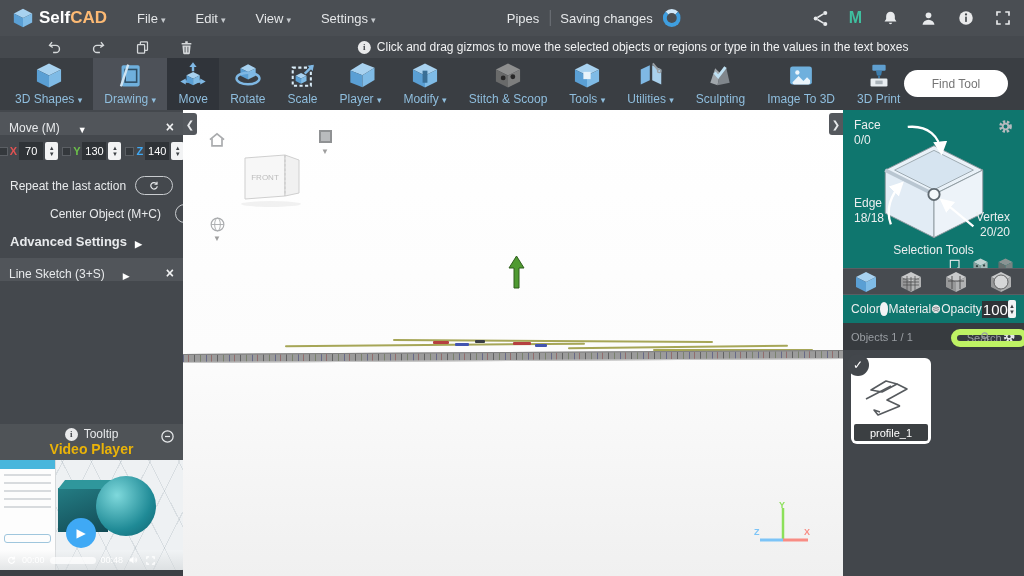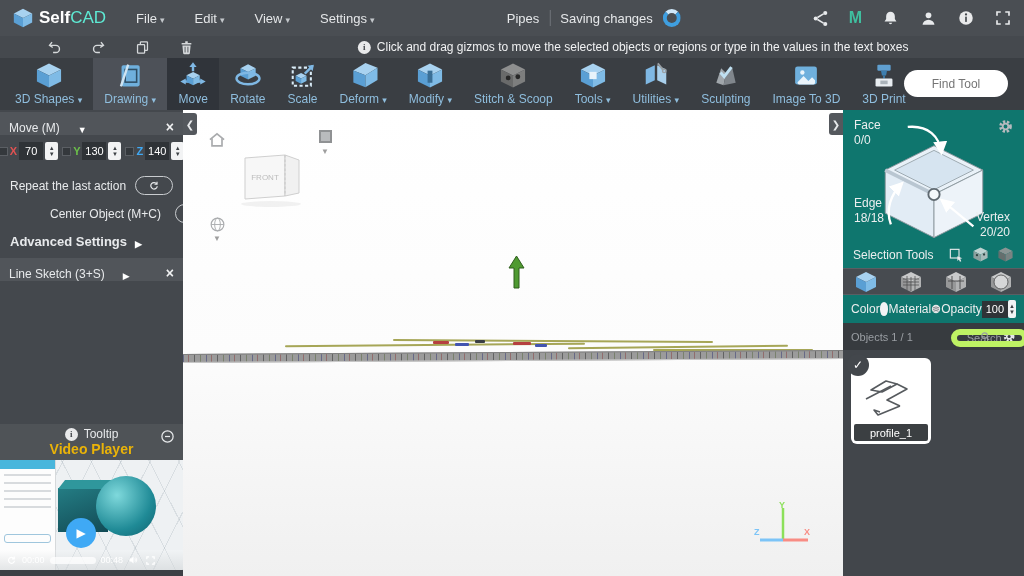--- a/index.html
+++ b/index.html
@@ -5,21 +5,21 @@
   * { box-sizing: border-box; margin: 0; padding: 0; }
   html,body { width:1024px; height:576px; overflow:hidden; }
   body { font-family:"Liberation Sans", sans-serif; background:#3c4045; }
   .stage { position:relative; width:1024px; height:576px; background:#3c4045; overflow:hidden; }
 
   
   .topbar { position:absolute; left:0; top:0; width:1024px; height:36px; background:#4a4e53;
             display:flex; align-items:center; color:#e6e8ea; }
   .brand { display:flex; align-items:center; gap:5px; padding:0 10px 0 12px; }
   .brand .b1 { font-size:17px; font-weight:bold; color:#fff; }
-  .brand .b2 { font-size:17px; font-weight:normal; color:#5eead4; }
+  .brand .b2 { font-size:17px; font-weight:bold; color:#fdba74; }
   .menus { display:flex; gap:30px; margin-left:20px; font-size:13px; }
   .menu-item { cursor:pointer; color:#e4e6e8; }
   .menu-item .caret { font-size:9px; color:#c3c7cb; margin-left:3px; }
   .title-center { position:absolute; left:50%; top:0; height:36px; transform:translateX(-3%);
                   display:flex; align-items:center; gap:10px; font-size:13px; }
   .vsep { width:1px; height:16px; background:#70747a; }
   .spinner { width:18px; height:18px; border-radius:50%; border:4px solid #3f9fe0; border-top-color:#cfe8fa; }
   .top-icons { position:absolute; right:12px; top:0; height:36px; display:flex; align-items:center; gap:19px; color:#e8eaec; }
   .top-icons svg { display:block; }
   .m-badge { font-size:16px; font-weight:bold; color:#3fbf9f; }
@@ -121,33 +121,33 @@
 
   
   .right-panel { position:absolute; left:843px; top:110px; width:196px; height:466px; background:#0f766e; color:#eceeef; }
   .rp-sel { position:absolute; left:0; top:0; width:181px; height:156px; }
   .rp-facelabel { position:absolute; left:11px; top:8px; font-size:12px; line-height:15px; }
   .rp-gear { position:absolute; right:10px; top:8px; color:#b6babe; cursor:pointer; }
   .rp-cube { position:absolute; left:16px; top:14px; }
   .rp-edgelabel { position:absolute; left:11px; top:86px; font-size:12px; line-height:15px; }
   .rp-vertexlabel { position:absolute; right:14px; top:100px; font-size:12px; line-height:15px; text-align:right; }
   .rp-seltools { position:absolute; left:0; top:133px; width:181px; height:23px; display:flex; align-items:center;
-                 padding:0 10px; font-size:12px; }
+                 padding:0 10px; font-size:12px;flex-direction:column; }
   .rp-seltools .icons { margin-left:auto; display:flex; gap:8px; align-items:center; }
   .rp-tabs { position:absolute; left:0; top:158px; width:181px; height:27px; background:#474b50;
              border-top:1px solid #5a5e63; border-bottom:1px solid #5a5e63;
              display:flex; align-items:center; justify-content:space-around; }
   .rp-tab { width:34px; height:25px; display:flex; align-items:center; justify-content:center; cursor:pointer; }
   .gray-icon { filter:grayscale(1) brightness(1.15); opacity:.8; }
   .dim-icon  { filter:grayscale(1) brightness(.75); opacity:.9; }
   .rp-colorrow { position:absolute; left:0; top:187px; width:181px; height:24px; display:flex; align-items:center;
                  gap:0; padding:0 8px; font-size:12px; }
   .swatch { width:14px; height:14px; border-radius:50%; background:#f2f3f4; cursor:pointer; }
-  .opacity-input { width:26px; height:17px; background:#2f3337; border:none; color:#fff; font-size:11px;
-                   text-align:center; outline:none; font-family:"Liberation Sans",sans-serif; }
+  .opacity-input { width:26px; height:17px; background:#2f3337; border:none; color:#fff; font-size:15px;
+                   text-align:right; outline:none; font-family:"Liberation Sans",sans-serif; }
   .rp-objectsbar { position:absolute; left:0; top:213px; width:181px; height:27px; background:#373b3f;
                    display:flex; align-items:center; gap:6px; padding:0 8px; }
   .rp-objectslabel { font-size:11px; color:#9a9ea3; white-space:nowrap; }
   .search-pill { position:relative; width:92px; height:18px; }
   .search-pill input { width:100%; height:100%; border-radius:9px; border:6px solid #bef264; background:transparent;
                        color:#c7cacd; font-size:11px; padding:0 18px 0 10px; outline:none; font-family:"Liberation Sans",sans-serif;margin-left:32px; }
   .search-pill input::placeholder { color:#9a9ea3; }
   .search-pill svg { position:absolute; right:5px; top:3px; color:#9a9ea3; }
   .rp-objbar-gear { color:#e8eaec; cursor:pointer; margin-left:auto; }
   .rp-list { position:absolute; left:0; top:240px; width:181px; height:226px; background:#42464b; }
@@ -311,21 +311,21 @@
         <path d="M13.5 10.5 L20 4" stroke="#7fb8e4" stroke-width="2"></path>
           <polygon points="21,3 15.8,4 20,8.2" fill="#7fb8e4"></polygon>
         <use href="#cube" transform="translate(5,9) scale(0.45)"></use>
       </svg>
       <span class="tlabel"><span>Scale</span></span>
     </div>
     <div class="tool">
       <svg width="30" height="30" viewBox="0 0 24 24">
           <use href="#cube" transform="translate(2,1) skewY(-6)"></use>
         </svg>
-      <span class="tlabel"><span>Deform</span> <span class="caret">▾</span></span>
+      <span class="tlabel"><span>Player</span> <span class="caret">▾</span></span>
     </div>
     <div class="tool">
       <svg width="30" height="30" viewBox="0 0 24 24">
         <use href="#cube"></use>
           <rect x="10" y="8" width="4" height="10" fill="#3a6f96"></rect>
       </svg>
       <span class="tlabel"><span>Modify</span> <span class="caret">▾</span></span>
     </div>
     <div class="tool">
       <svg width="30" height="30" viewBox="0 0 24 24" class="dim-icon">

